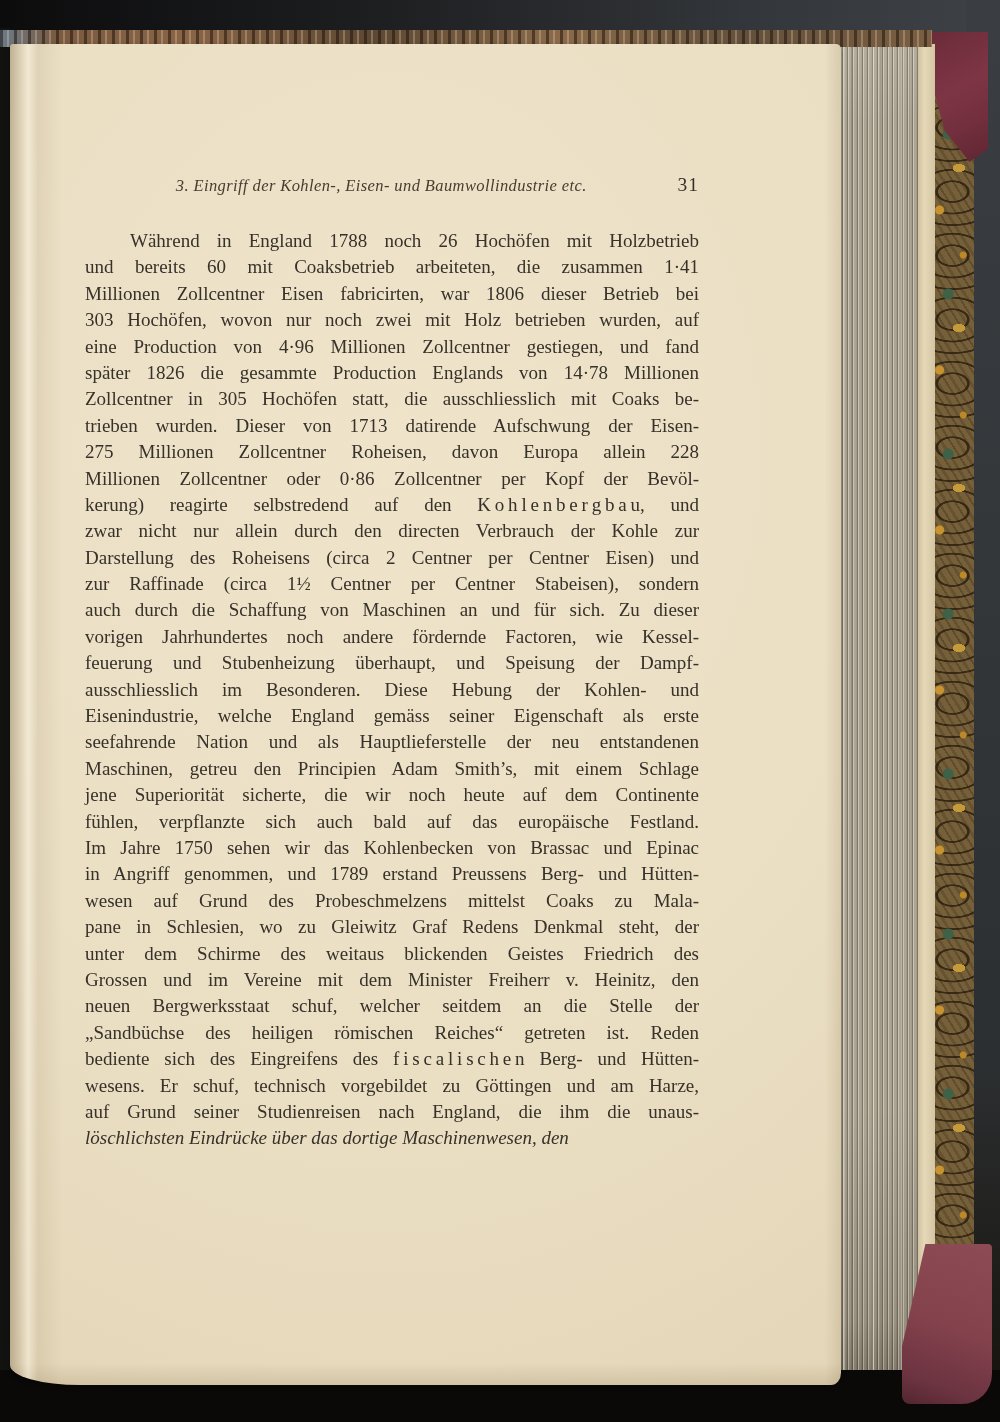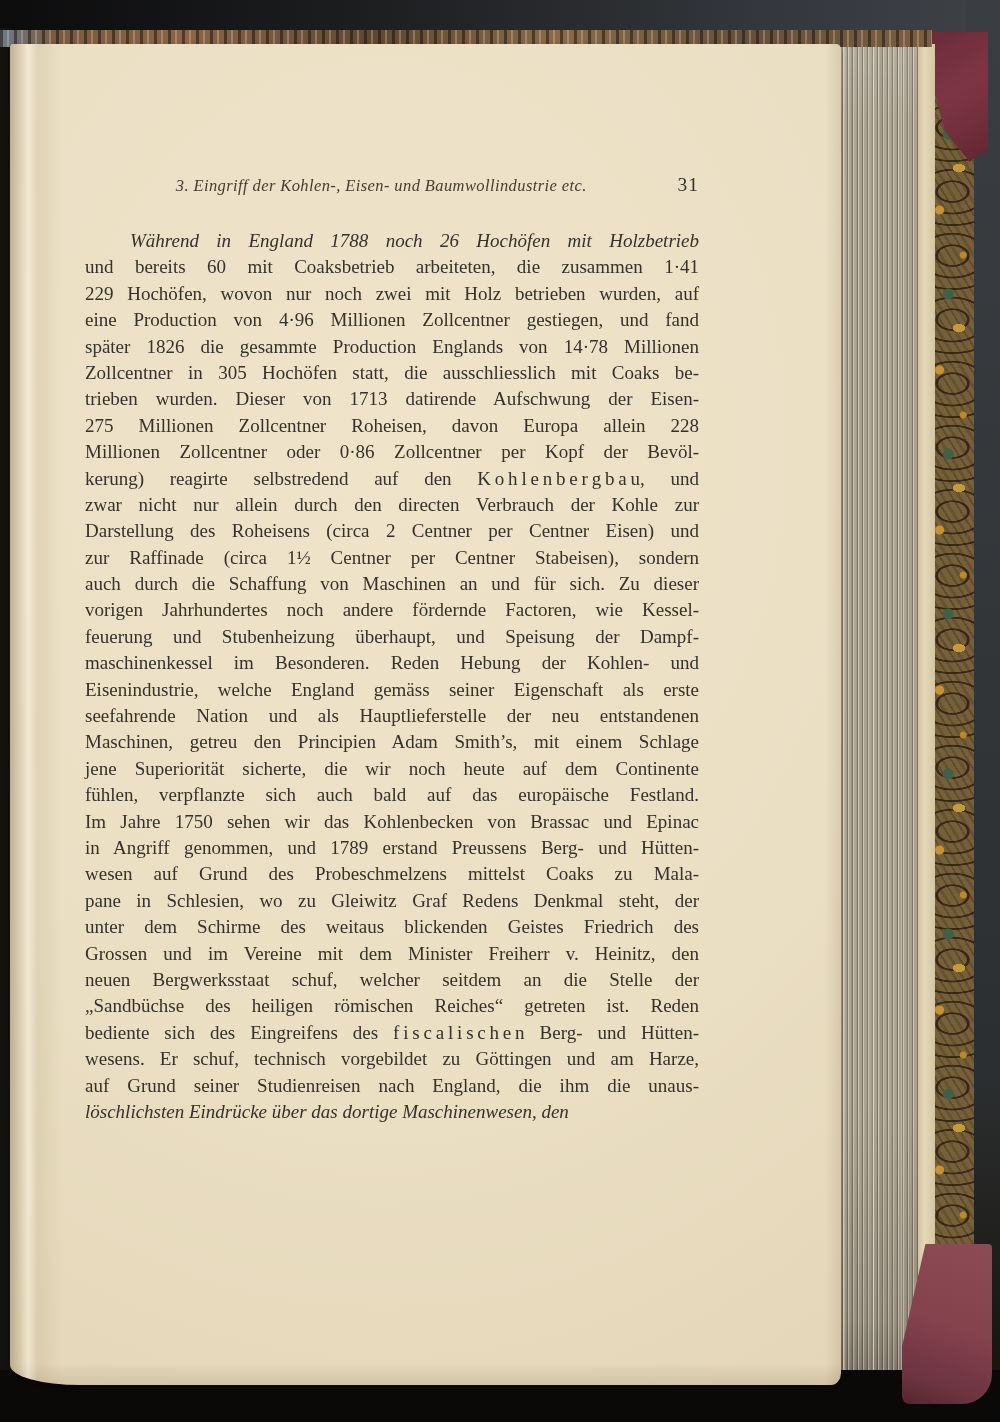--- a/index.html
+++ b/index.html
@@ -55,21 +55,21 @@
     border-radius:3px 5px 10px 70px / 3px 5px 12px 20px;
     box-shadow:0 2px 4px rgba(0,0,0,.35);}
 
   .page-header{position:absolute;left:75px;top:130px;width:614px;height:26px;display:flex;align-items:baseline;}
   .header-title{flex:1;text-align:center;font-style:italic;font-size:16.5px;letter-spacing:.4px;color:#463d30;}
   .page-number{font-size:19.5px;color:#35302a;letter-spacing:1px;text-align:right;}
 
   .page-body{position:absolute;left:75px;top:184px;width:614px;color:#363129;font-size:19px;}
   .bl{height:26.4px;line-height:26.4px;text-align:justify;text-align-last:justify;text-justify:inter-word;
       white-space:normal;overflow:visible;}
-  .bl.first{text-indent:45px;font-style:italic;}
+  .bl.first{text-indent:45px;}
   .bl.last{text-align-last:left;font-style:italic;}
 </style>
 </head>
 <body>
 
 <div class="scene">
   <div class="bg-top"></div>
   <div class="bg-right"></div>
   <div class="spine-sliver"></div>
   <div class="marble"></div>
@@ -81,35 +81,36 @@
   <div class="leather-bottom"></div>
 
   <div class="page">
     <div class="page-header">
       <span class="header-title">3. Eingriff der Kohlen-, Eisen- und Baumwollindustrie etc.</span>
       <span class="page-number">31</span>
     </div>
     <div class="page-body">
       <div class="bl first">Während in England 1788 noch 26 Hochöfen mit Holzbetrieb</div>
       <div class="bl">und bereits 60 mit Coaksbetrieb arbeiteten, die zusammen 1·41</div>
-      <div class="bl">229 Hochöfen, wovon nur noch zwei mit Holz betrieben wurden, auf</div>
+      <div class="bl">Millionen Zollcentner Eisen fabricirten, war 1806 dieser Betrieb bei</div>
+      <div class="bl">303 Hochöfen, wovon nur noch zwei mit Holz betrieben wurden, auf</div>
       <div class="bl">eine Production von 4·96 Millionen Zollcentner gestiegen, und fand</div>
       <div class="bl">später 1826 die gesammte Production Englands von 14·78 Millionen</div>
       <div class="bl">Zollcentner in 305 Hochöfen statt, die ausschliesslich mit Coaks be-</div>
       <div class="bl">trieben wurden. Dieser von 1713 datirende Aufschwung der Eisen-</div>
       <div class="bl">275 Millionen Zollcentner Roheisen, davon Europa allein 228</div>
       <div class="bl">Millionen Zollcentner oder 0·86 Zollcentner per Kopf der Bevöl-</div>
       <div class="bl">kerung) reagirte selbstredend auf den K o h l e n b e r g b a u, und</div>
       <div class="bl">zwar nicht nur allein durch den directen Verbrauch der Kohle zur</div>
       <div class="bl">Darstellung des Roheisens (circa 2 Centner per Centner Eisen) und</div>
       <div class="bl">zur Raffinade (circa 1½ Centner per Centner Stabeisen), sondern</div>
       <div class="bl">auch durch die Schaffung von Maschinen an und für sich. Zu dieser</div>
       <div class="bl">vorigen Jahrhundertes noch andere fördernde Factoren, wie Kessel-</div>
       <div class="bl">feuerung und Stubenheizung überhaupt, und Speisung der Dampf-</div>
-      <div class="bl">maschinenkessel im Besonderen. Reden Hebung der Kohlen- und</div>
+      <div class="bl">ausschliesslich im Besonderen. Diese Hebung der Kohlen- und</div>
       <div class="bl">Eisenindustrie, welche England gemäss seiner Eigenschaft als erste</div>
       <div class="bl">seefahrende Nation und als Hauptlieferstelle der neu entstandenen</div>
       <div class="bl">Maschinen, getreu den Principien Adam Smith’s, mit einem Schlage</div>
       <div class="bl">jene Superiorität sicherte, die wir noch heute auf dem Continente</div>
       <div class="bl">fühlen, verpflanzte sich auch bald auf das europäische Festland.</div>
       <div class="bl">Im Jahre 1750 sehen wir das Kohlenbecken von Brassac und Epinac</div>
       <div class="bl">in Angriff genommen, und 1789 erstand Preussens Berg- und Hütten-</div>
       <div class="bl">wesen auf Grund des Probeschmelzens mittelst Coaks zu Mala-</div>
       <div class="bl">pane in Schlesien, wo zu Gleiwitz Graf Redens Denkmal steht, der</div>
       <div class="bl">unter dem Schirme des weitaus blickenden Geistes Friedrich des</div>

